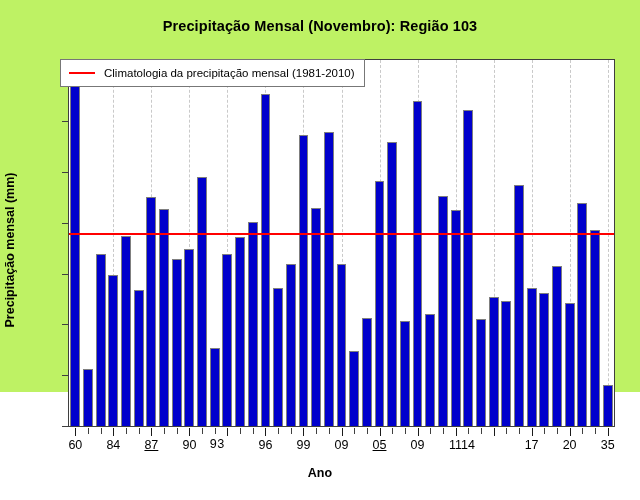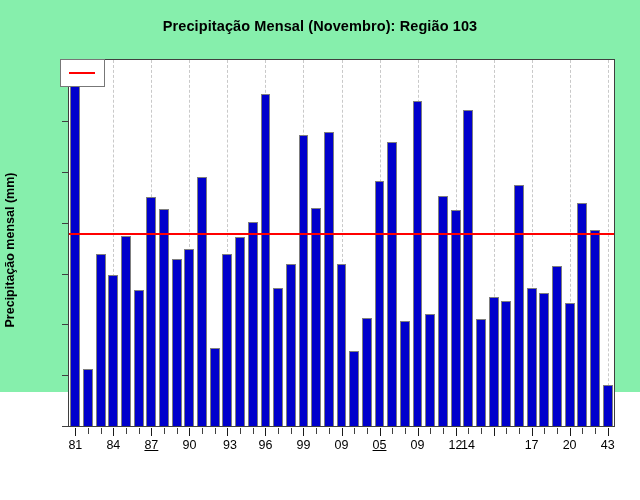--- a/index.html
+++ b/index.html
@@ -5,21 +5,21 @@
   * { box-sizing: border-box; margin: 0; padding: 0; }
   html, body {
     width: 640px; height: 500px;
     background: #ffffff;
     font-family: "Liberation Sans", sans-serif;
     overflow: hidden;
   }
   #figure {
     position: relative;
     width: 640px; height: 392px;
-    background: #86efac;
+    background: #bef264;
   }
   #chart-title {
     position: absolute;
     top: 18px; left: 0; width: 640px;
     text-align: center;
     font-size: 14.5px;
     font-weight: bold;
     color: #000000;
     letter-spacing: 0.1px;
   }
@@ -226,37 +226,37 @@
       <div class="ytick-mark" style="top: 273.5px;"></div>
       <div class="ytick-mark" style="top: 222.667px;"></div>
       <div class="ytick-mark" style="top: 171.833px;"></div>
       <div class="ytick-mark" style="top: 121px;"></div>
       <div class="ytick-mark" style="top: 70.1667px;"></div>
     </div>
   <div id="ylabel">Precipitação mensal (mm)</div>
 
   <div id="xaxis-layer">
       <div class="xtick-mark xtick-major" style="left: 75.3372px;"></div>
-      <div class="xtick-label" style="left: 75.3372px;">81</div>
+      <div class="xtick-label" style="left: 75.3372px;">60</div>
       <div class="xtick-mark" style="left: 88.0116px;"></div>
       <div class="xtick-mark" style="left: 100.686px;"></div>
       <div class="xtick-mark xtick-major" style="left: 113.36px;"></div>
       <div class="xtick-label" style="left: 113.36px;">84</div>
       <div class="xtick-mark" style="left: 126.035px;"></div>
       <div class="xtick-mark" style="left: 138.709px;"></div>
       <div class="xtick-mark xtick-major" style="left: 151.384px;"></div>
       <div class="xtick-label" style="left: 151.384px; text-decoration: underline;">87</div>
       <div class="xtick-mark" style="left: 164.058px;"></div>
       <div class="xtick-mark" style="left: 176.733px;"></div>
       <div class="xtick-mark xtick-major" style="left: 189.407px;"></div>
       <div class="xtick-label" style="left: 189.407px;">90</div>
       <div class="xtick-mark" style="left: 202.081px;"></div>
       <div class="xtick-mark" style="left: 214.756px;"></div>
       <div class="xtick-mark xtick-major" style="left: 227.43px;"></div>
-      <div class="xtick-label" style="left: 230px;">93</div>
+      <div class="xtick-label" style="left: 217px; font-family: Liberation Mono, monospace;">93</div>
       <div class="xtick-mark" style="left: 240.105px;"></div>
       <div class="xtick-mark" style="left: 252.779px;"></div>
       <div class="xtick-mark xtick-major" style="left: 265.453px;"></div>
       <div class="xtick-label" style="left: 265.453px;">96</div>
       <div class="xtick-mark" style="left: 278.128px;"></div>
       <div class="xtick-mark" style="left: 290.802px;"></div>
       <div class="xtick-mark xtick-major" style="left: 303.477px;"></div>
       <div class="xtick-label" style="left: 303.477px;">99</div>
       <div class="xtick-mark" style="left: 316.151px;"></div>
       <div class="xtick-mark" style="left: 328.826px;"></div>
@@ -266,37 +266,39 @@
       <div class="xtick-mark" style="left: 366.849px;"></div>
       <div class="xtick-mark xtick-major" style="left: 379.523px;"></div>
       <div class="xtick-label" style="left: 379.523px; text-decoration: underline;">05</div>
       <div class="xtick-mark" style="left: 392.198px;"></div>
       <div class="xtick-mark" style="left: 404.872px;"></div>
       <div class="xtick-mark xtick-major" style="left: 417.547px;"></div>
       <div class="xtick-label" style="left: 417.547px;">09</div>
       <div class="xtick-mark" style="left: 430.221px;"></div>
       <div class="xtick-mark" style="left: 442.895px;"></div>
       <div class="xtick-mark xtick-major" style="left: 455.57px;"></div>
-      <div class="xtick-label" style="left: 455.57px;">12</div>
+      <div class="xtick-label" style="left: 455.57px;">11</div>
       <div class="xtick-mark" style="left: 468.244px;"></div>
       <div class="xtick-mark" style="left: 480.919px;"></div>
       <div class="xtick-mark xtick-major" style="left: 493.593px;"></div>
       <div class="xtick-label" style="left: 468px;">14</div>
       <div class="xtick-mark" style="left: 506.267px;"></div>
       <div class="xtick-mark" style="left: 518.942px;"></div>
       <div class="xtick-mark xtick-major" style="left: 531.616px;"></div>
       <div class="xtick-label" style="left: 531.616px;">17</div>
       <div class="xtick-mark" style="left: 544.291px;"></div>
       <div class="xtick-mark" style="left: 556.965px;"></div>
       <div class="xtick-mark xtick-major" style="left: 569.64px;"></div>
       <div class="xtick-label" style="left: 569.64px;">20</div>
       <div class="xtick-mark" style="left: 582.314px;"></div>
       <div class="xtick-mark" style="left: 594.988px;"></div>
       <div class="xtick-mark xtick-major" style="left: 607.663px;"></div>
-      <div class="xtick-label" style="left: 607.663px;">43</div>
+      <div class="xtick-label" style="left: 607.663px;">35</div>
     </div>
+  <div id="xlabel">Ano</div>
 
   <div id="legend">
     <span id="legend-swatch"></span>
+    <span id="legend-label">Climatologia da precipitação mensal (1981-2010)</span>
   </div>
 
 
 </div>
 
 </body></html>

